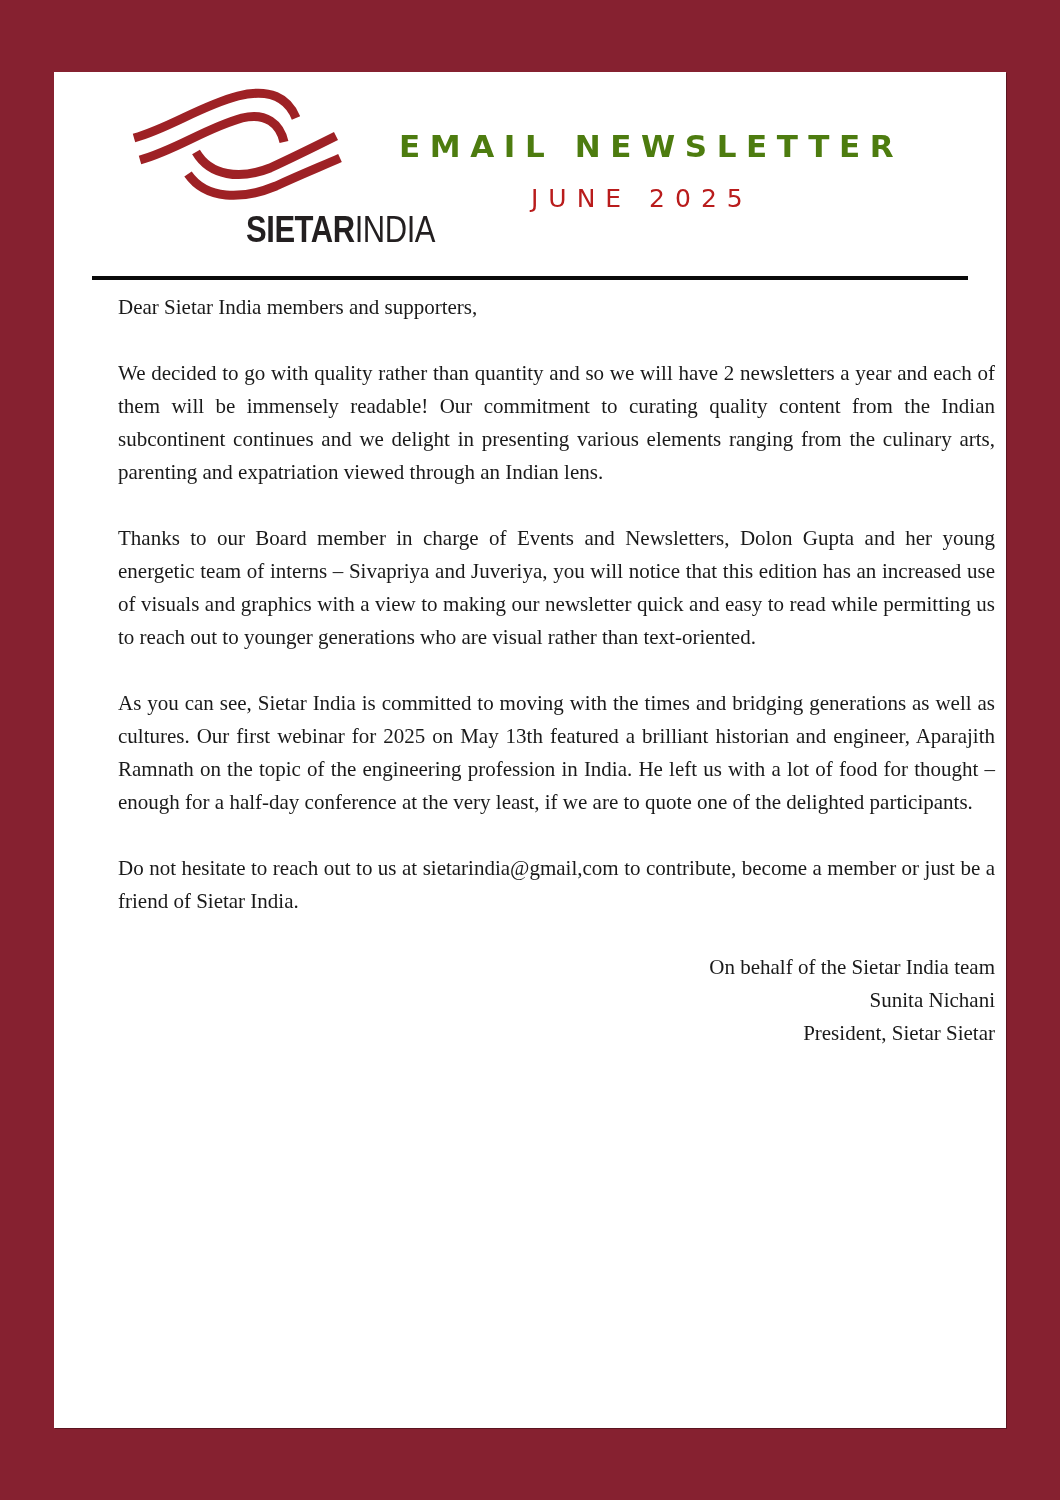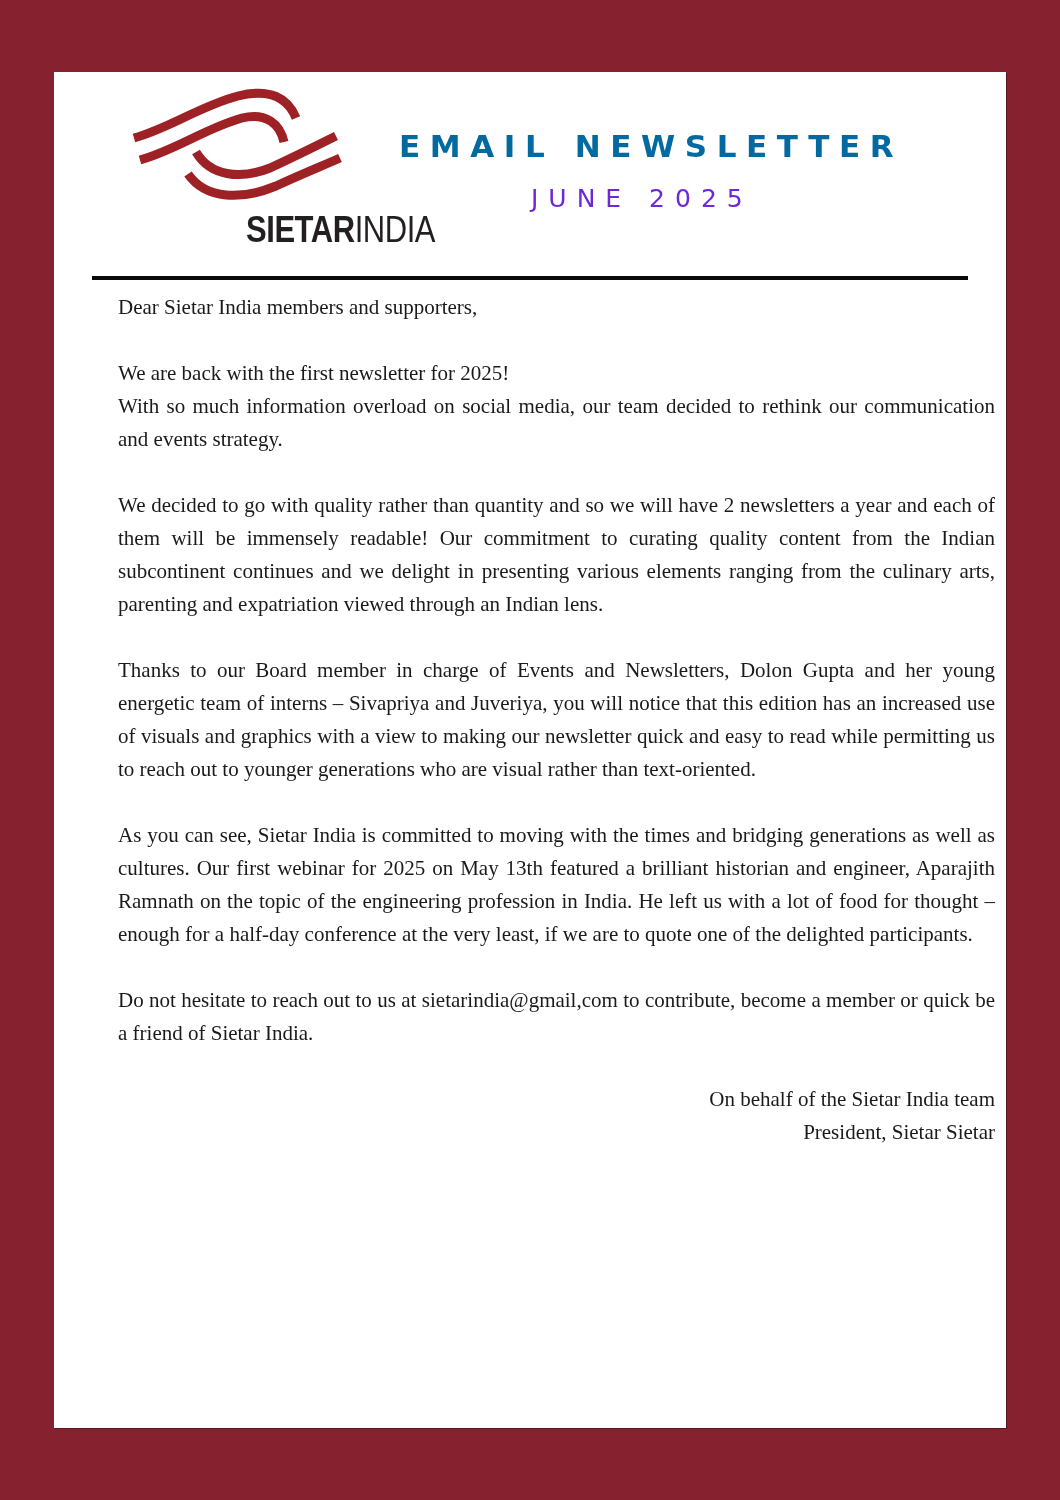--- a/index.html
+++ b/index.html
@@ -51,32 +51,32 @@
 
     .title {
       position: absolute;
       left: 345px;
       top: 56px;
       width: 600px;
       font-family: "DejaVu Sans", sans-serif;
       font-weight: bold;
       font-size: 31px;
       letter-spacing: 9.6px;
-      color: #0369a1;
+      color: #4d7c0f;
       white-space: nowrap;
     }
     .subtitle {
       position: absolute;
       left: 477px;
       top: 112px;
       font-family: "DejaVu Sans", sans-serif;
       font-weight: normal;
       font-size: 25px;
       letter-spacing: 10px;
-      color: #6d28d9;
+      color: #b91c1c;
       white-space: nowrap;
     }
     .rule {
       position: absolute;
       left: 38px;
       top: 204px;
       width: 876px;
       height: 4px;
       background: #0a0a0a;
     }
@@ -124,40 +124,37 @@
   </div>
 
   <div class="title">EMAIL NEWSLETTER</div>
   <div class="subtitle">JUNE 2025</div>
 
   <div class="rule"></div>
 
   <div class="body-text">
     <p>Dear Sietar India members and supporters,</p>
 
-    <p>
-      <span class="line">We are back with the first newsletter for 2025!</span>
-      <span class="line">With so much information overload on social media, our team decided to rethink our communication and events strategy.</span>
-    </p>
 
     <p>
       <span class="line">We decided to go with quality rather than quantity and so we will have 2 newsletters a year and each of them will be immensely readable! Our commitment to curating quality content from the Indian subcontinent continues and we delight in presenting various elements ranging from the culinary arts, parenting and expatriation viewed through an Indian lens.</span>
     </p>
 
     <p>
       <span class="line">Thanks to our Board member in charge of Events and Newsletters, Dolon Gupta and her young energetic team of interns – Sivapriya and Juveriya, you will notice that this edition has an increased use of visuals and graphics with a view to making our newsletter quick and easy to read while permitting us to reach out to younger generations who are visual rather than text-oriented.</span>
     </p>
 
     <p>
       <span class="line">As you can see, Sietar India is committed to moving with the times and bridging generations as well as cultures. Our first webinar for 2025 on May 13th featured a brilliant historian and engineer, Aparajith Ramnath on the topic of the engineering profession in India. He left us with a lot of food for thought – enough for a half-day conference at the very least, if we are to quote one of the delighted participants.</span>
     </p>
 
     <p>
-      <span class="line">Do not hesitate to reach out to us at sietarindia@gmail,com to contribute, become a member or quick be a friend of Sietar India.</span>
+      <span class="line">Do not hesitate to reach out to us at sietarindia@gmail,com to contribute, become a member or just be a friend of Sietar India.</span>
     </p>
 
     <p class="signoff">
       <span>On behalf of the Sietar India team</span>
+      <span>Sunita Nichani</span>
       <span>President, Sietar Sietar</span>
     </p>
   </div>
 
 </div>
 
 </body></html>

